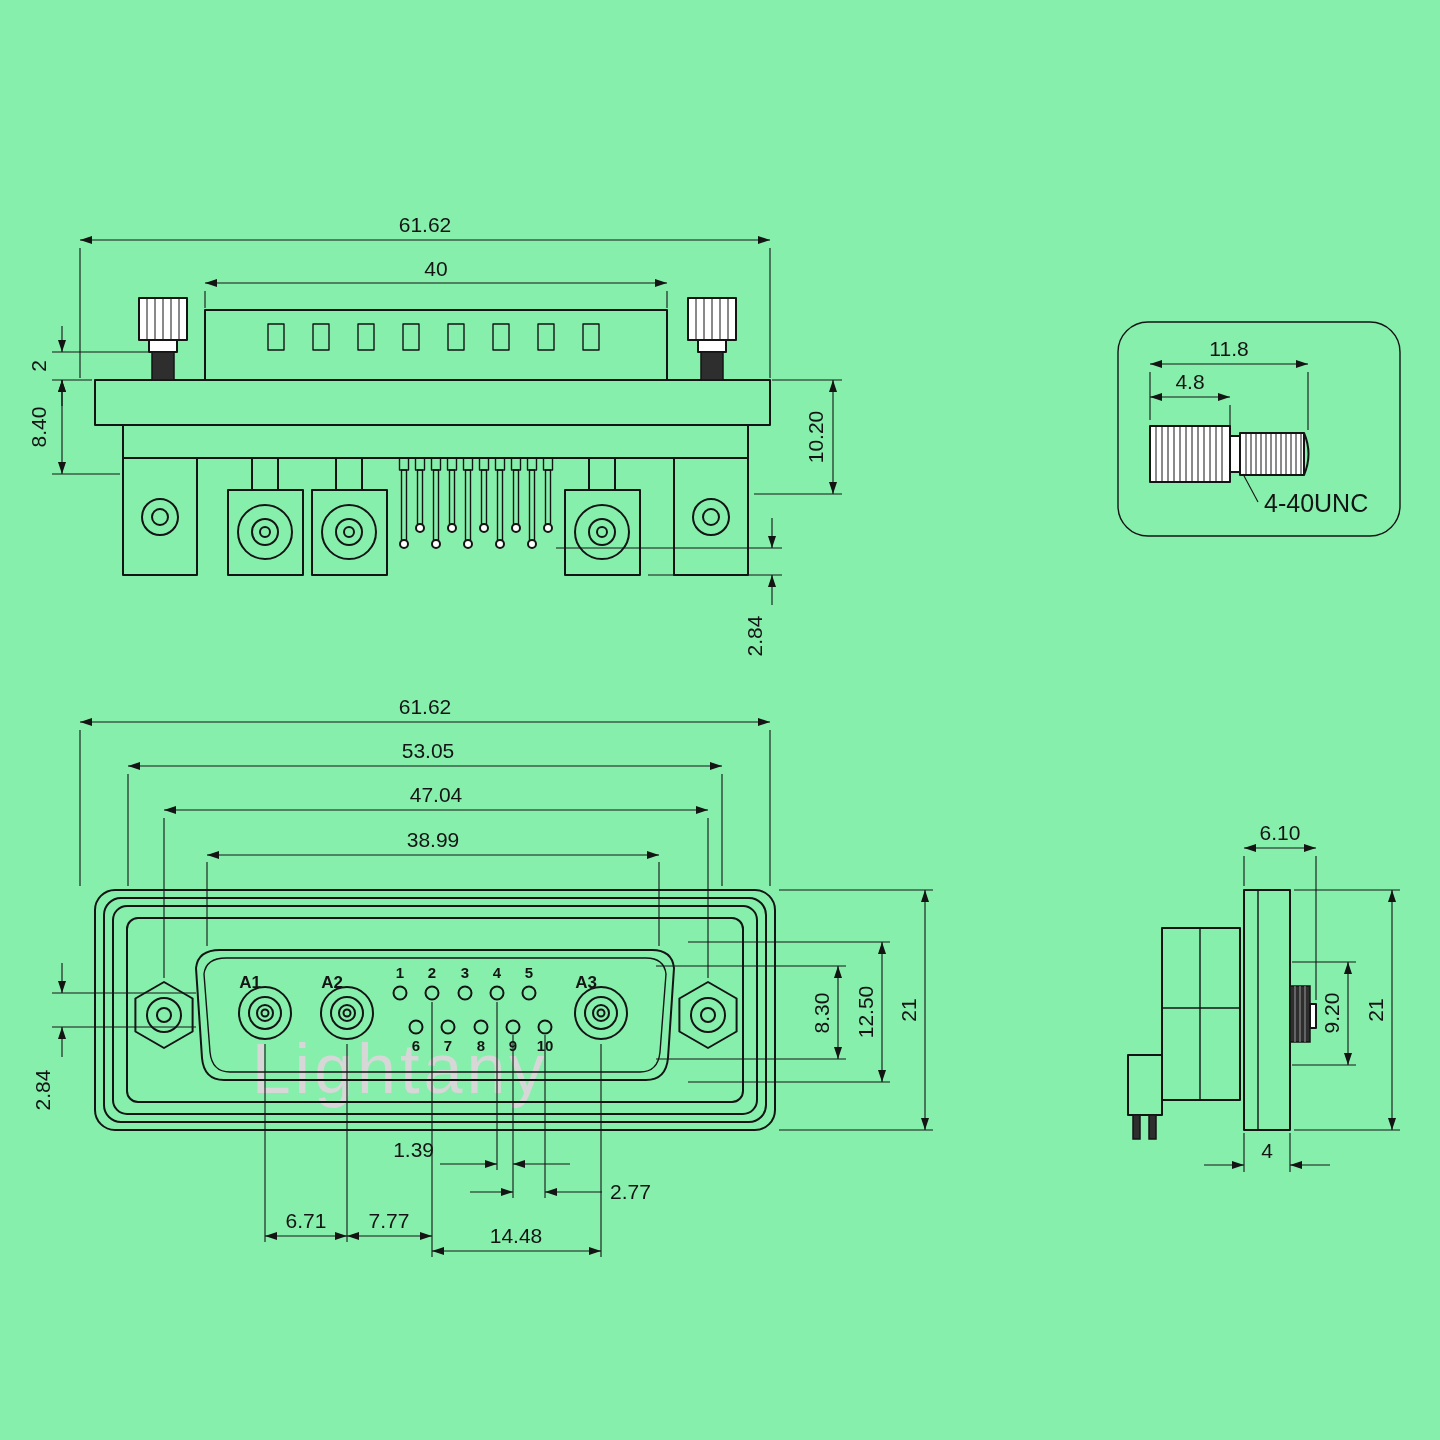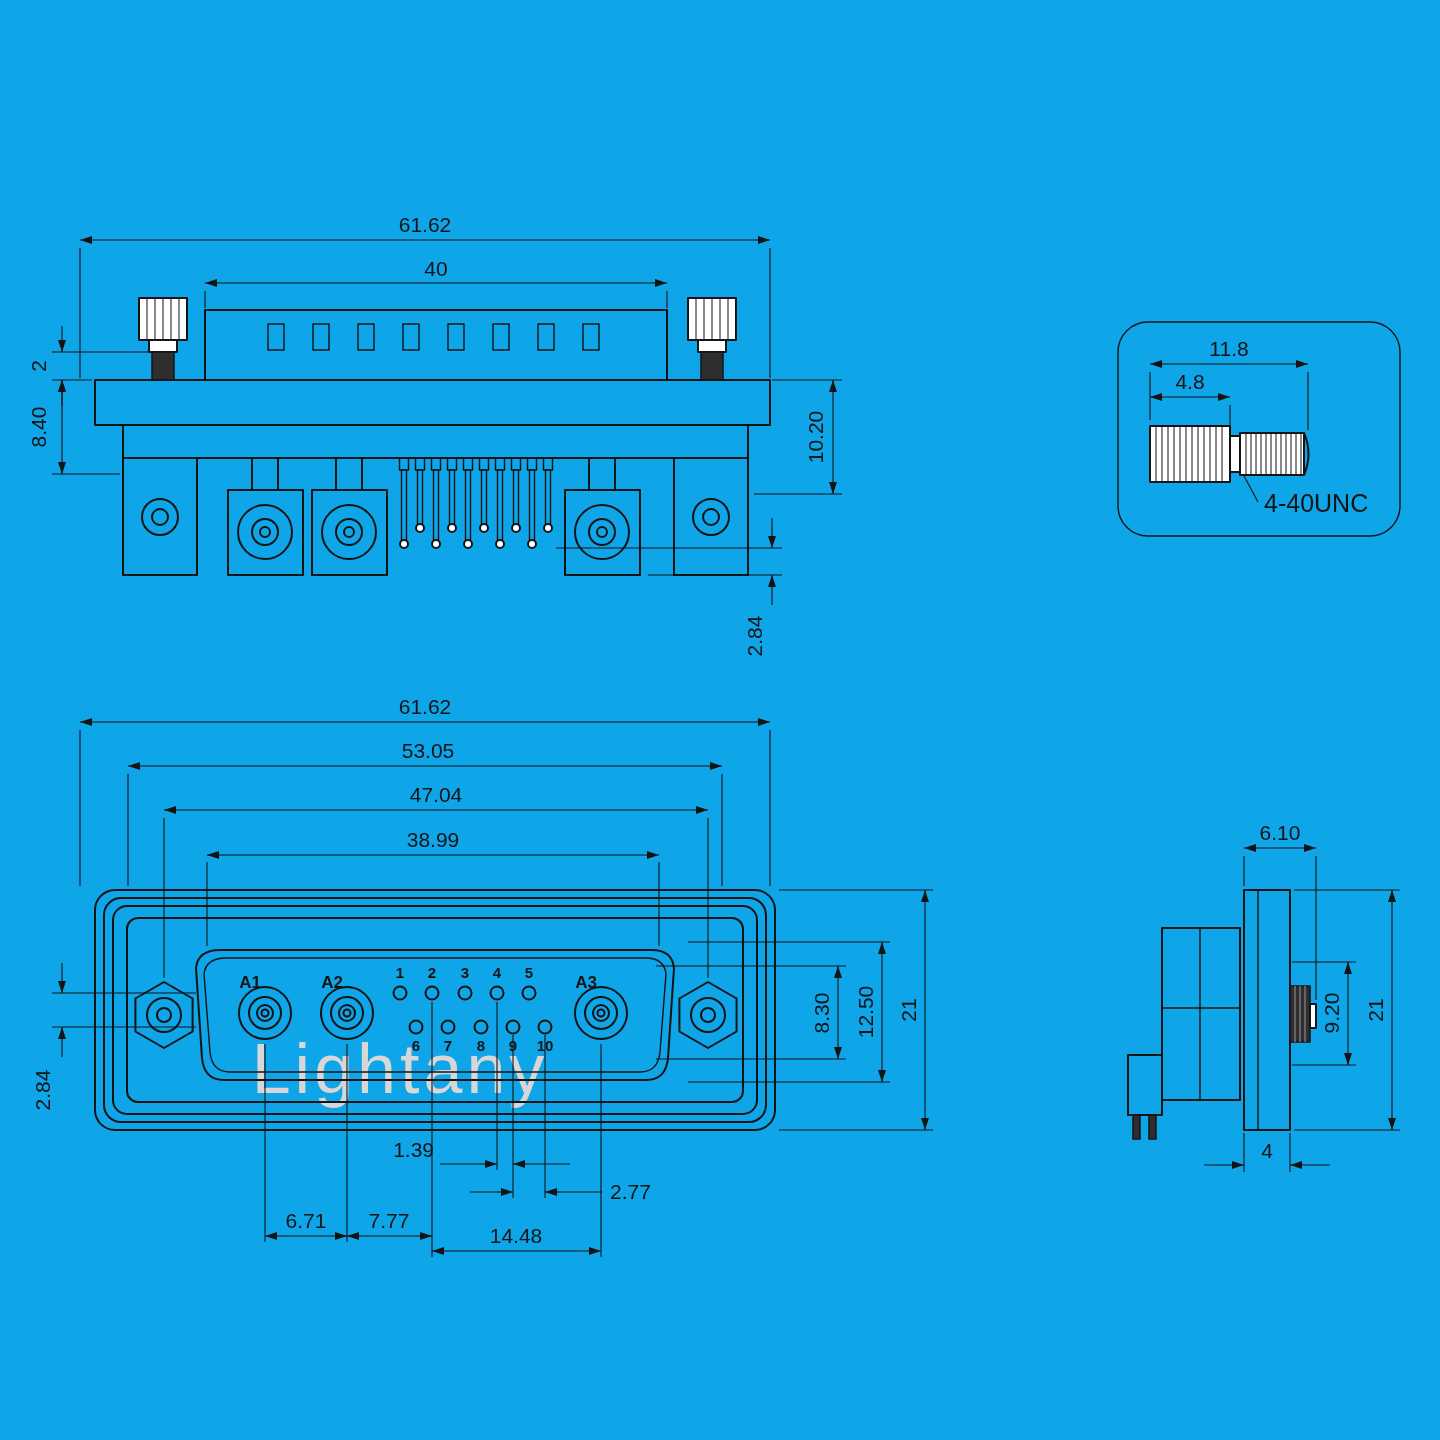--- a/index.html
+++ b/index.html
@@ -1,16 +1,16 @@
 <!DOCTYPE html>
 <html><head>
 <meta charset="utf-8">
 <style>
   html,body{margin:0;padding:0;background:#ffffff;}
-  .canvas{position:relative;width:1440px;height:1440px;background:#0ea5e9;overflow:hidden;}
+  .canvas{position:relative;width:1440px;height:1440px;background:#86efac;overflow:hidden;}
   svg{display:block;}
   .p  {fill:none;stroke:#141414;stroke-width:2;stroke-linejoin:round;}
   .pw {fill:#ffffff;stroke:#141414;stroke-width:2;stroke-linejoin:round;}
   .thin{stroke-width:1.4;}
   .dk {fill:#2e2e2e;stroke:#141414;stroke-width:1.5;}
   .k  {stroke:#141414;stroke-width:1;}
   .kl {stroke:#9a9a9a;stroke-width:1;}
   .d  {stroke:#141414;stroke-width:1.1;fill:none;}
   .t  {font:21px "Liberation Sans", sans-serif;fill:#141414;}
   .tb {font:bold 15px "Liberation Sans", sans-serif;fill:#141414;}

